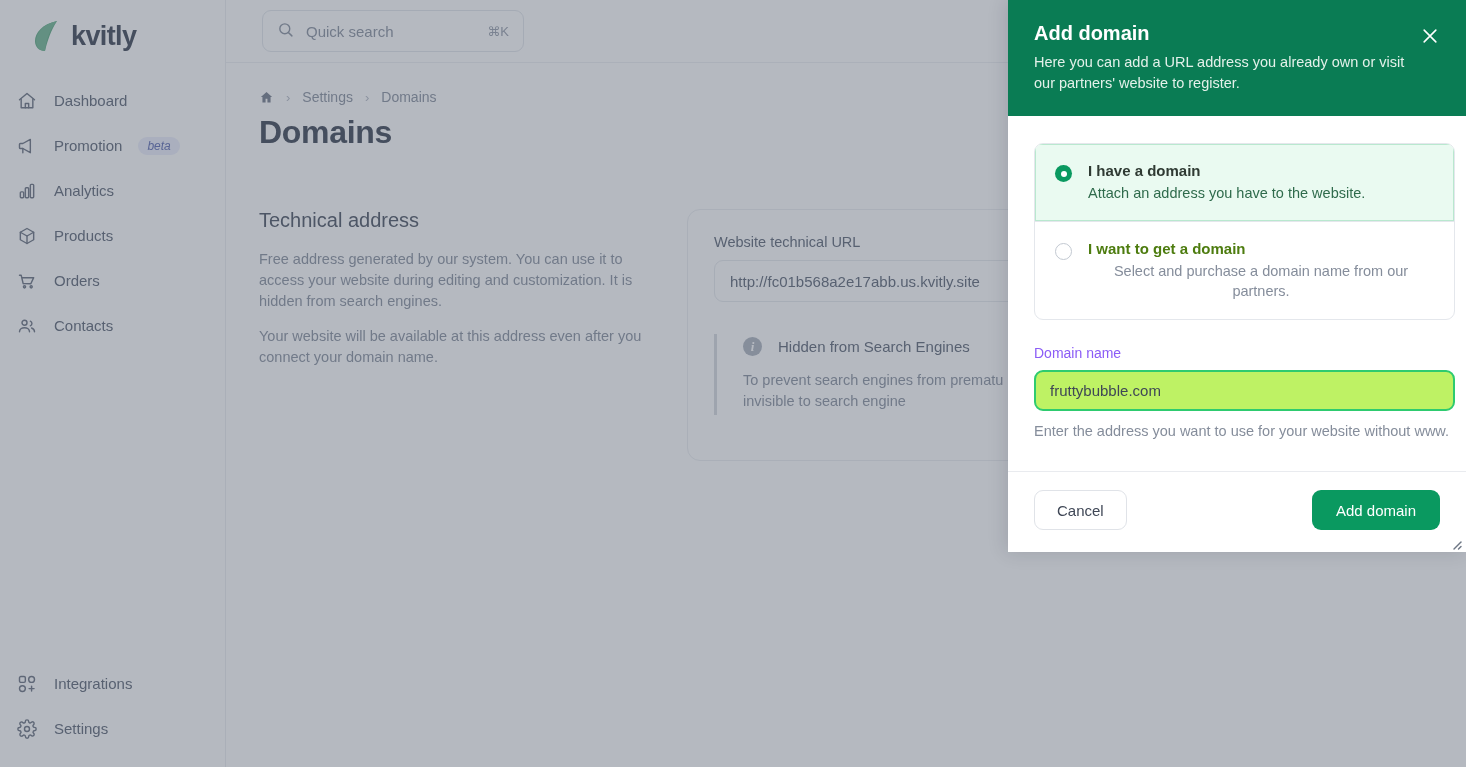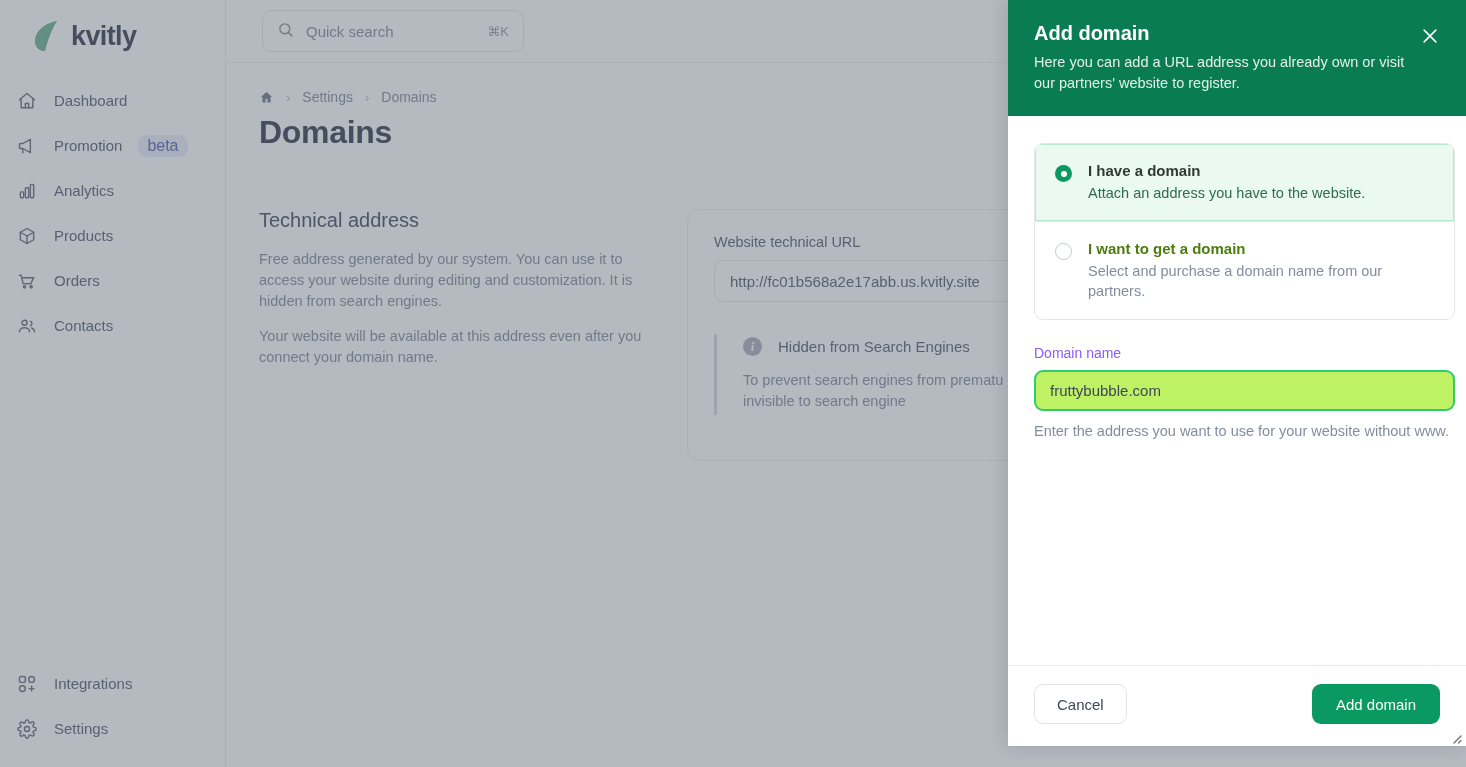--- a/index.html
+++ b/index.html
@@ -33,22 +33,22 @@
   }
   .nav { margin-top: 22px; }
   .nav-item {
     display: flex; align-items: center; gap: 16px;
     height: 45px; padding-left: 16px; color: #5f6878;
     font-size: 15px; cursor: pointer;
   }
   .nav-item .ico { width: 22px; height: 22px; display: flex; align-items: center; justify-content: center; color:#6b7382; }
   .nav-item .ico svg { display:block; }
   .beta-badge {
-    font-size: 16px; color: #5f6db5; background: #eceefb;
-    border-radius: 9px; padding: 3px 9px; line-height: 1; font-weight: 500;
+    font-size: 12px; color: #5f6db5; background: #eceefb;
+    border-radius: 9px; padding: 3px 9px; line-height: 1; font-weight: 500; font-style: italic;
   }
   .nav-bottom { position: absolute; bottom: 16px; left: 0; right: 0; }
 
   .content { flex: 1; position: relative; background: #ffffff; }
   .topbar {
     height: 63px; display: flex; align-items: center;
     padding: 0 28px 0 36px; gap: 20px;
     border-bottom: 1px solid #eef0f3;
   }
   .search-box {
@@ -106,21 +106,21 @@
 
   
   .overlay {
     position: absolute; inset: 0;
     background: rgba(79, 89, 105, 0.42);
   }
 
   
   .modal {
     position: absolute; top: 0; right: 0;
-    width: 458px; height: 746px;
+    width: 458px; height: 552px;
     background: #ffffff;
     display: flex; flex-direction: column;
     box-shadow: -2px 0 18px rgba(20,30,45,0.14);
   }
   .modal-head {
     background: #0a7c54; color: #ffffff;
     padding: 22px 26px 22px 26px; position: relative;
     flex: 0 0 auto;
   }
   .modal-title { font-size: 20px; font-weight: 700; margin-bottom: 7px; }
@@ -142,21 +142,21 @@
     background: #0a9960; display: flex; align-items: center; justify-content: center;
   }
   .radio-on i { width: 6px; height: 6px; border-radius: 50%; background: #fff; display:block; }
   .radio-off {
     width: 17px; height: 17px; border-radius: 50%;
     border: 1.6px solid #c2c8d1; background: #fff;
   }
   .radio-main-on { font-size: 15px; font-weight: 700; color: #2f3a33; margin-bottom: 4px; }
   .radio-desc-on { font-size: 14.5px; line-height: 20px; color: #2f6b4c; }
   .radio-main-off { font-size: 15px; font-weight: 700; color: #4d7c0f; margin-bottom: 4px; }
-  .radio-desc-off { font-size: 14.5px; line-height: 20px; color: #858d9b; }
+  .radio-desc-off { font-size: 14.5px; line-height: 20px; color: #858d9b; text-align: center; }
 
   .form-label { font-size: 14px; color: #8b5cf6; margin: 25px 0 9px 0; }
   .text-input {
     width: 100%; height: 41px; border: 2px solid #2ecb6f;
     border-radius: 9px; padding: 0 14px; font-size: 15px;
     color: #3f4756; outline: none;
     font-family: "Liberation Sans", "DejaVu Sans", sans-serif;
     background:#bef264;
   }
   .form-hint { font-size: 14.5px; line-height: 21px; color: #858d9b; margin-top: 10px; }

